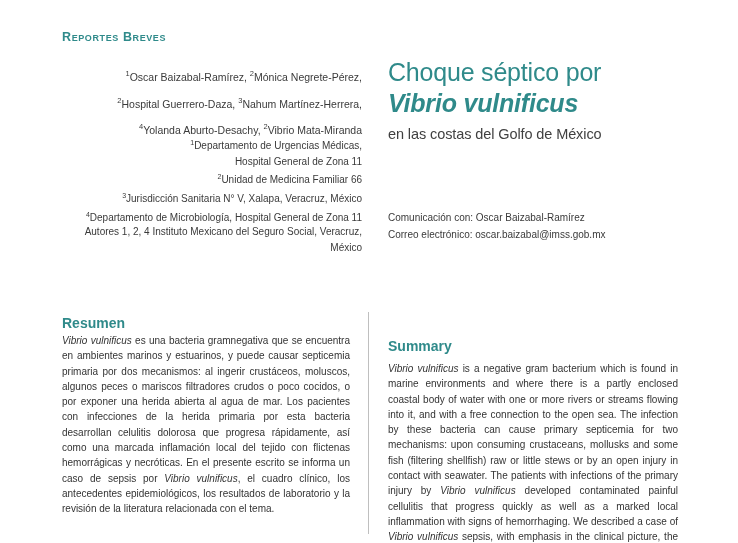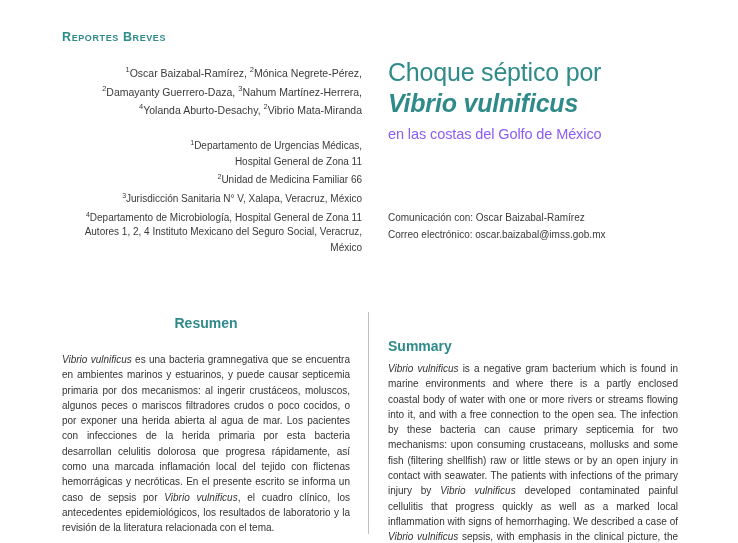--- a/index.html
+++ b/index.html
@@ -33,21 +33,21 @@
   }
 
   
   .authors {
     position: absolute;
     left: 62px;
     top: 62px;
     width: 300px;
     text-align: right;
     font-size: 10.5px;
-    line-height: 15px;
+    line-height: 23px;
     color: #3a3a3a;
   }
   .authors sup { font-size: 7.5px; vertical-align: super; }
 
   .affil {
     position: absolute;
     left: 40px;
     top: 135px;
     width: 322px;
     text-align: right;
@@ -85,21 +85,21 @@
   .title-species {
     font-size: 25px;
     font-weight: bold;
     font-style: italic;
     color: #2f8a8a;
     line-height: 32px;
     letter-spacing: -0.2px;
   }
   .title-sub {
     font-size: 14.5px;
-    color: #8b5cf6;
+    color: #404040;
     line-height: 20px;
     margin-top: 5px;
     letter-spacing: -0.1px;
   }
 
   
   .contact {
     position: absolute;
     left: 388px;
     top: 210px;
@@ -129,22 +129,22 @@
   .abs-right {
     position: absolute;
     left: 388px;
     top: 315px;
     width: 290px;
   }
   .abs-title-es {
     font-size: 14px;
     font-weight: bold;
     color: #2f8a8a;
-    text-align: center;
-    margin-bottom: 21px;
+    text-align: left;
+    margin-bottom: 2px;
   }
   .abs-title-en {
     font-size: 14px;
     font-weight: bold;
     color: #2f8a8a;
     text-align: left;
     margin-bottom: 7px;
     margin-top: 23px;
   }
   .abs-body {
@@ -160,21 +160,21 @@
 
 <div class="page">
 
   <div class="section-head">Reportes Breves</div>
 
   <div class="authors">
     <div>
       <sup>1</sup><span>Oscar Baizabal-Ramírez, </span><sup>2</sup><span>Mónica Negrete-Pérez,</span>
     </div>
     <div>
-      <sup>2</sup><span>Damayanty Guerrero-Daza, </span><sup>3</sup><span>Nahum Martínez-Herrera,</span>
+      <sup>2</sup><span>Hospital Guerrero-Daza, </span><sup>3</sup><span>Nahum Martínez-Herrera,</span>
     </div>
     <div>
       <sup>4</sup><span>Yolanda Aburto-Desachy, </span><sup>2</sup><span>Vibrio Mata-Miranda</span>
     </div>
   </div>
 
   <div class="affil">
     <div><sup>1</sup><span>Departamento de Urgencias Médicas,</span></div>
     <div><span>Hospital General de Zona 11</span></div>
     <div><sup>2</sup><span>Unidad de Medicina Familiar 66</span></div>

